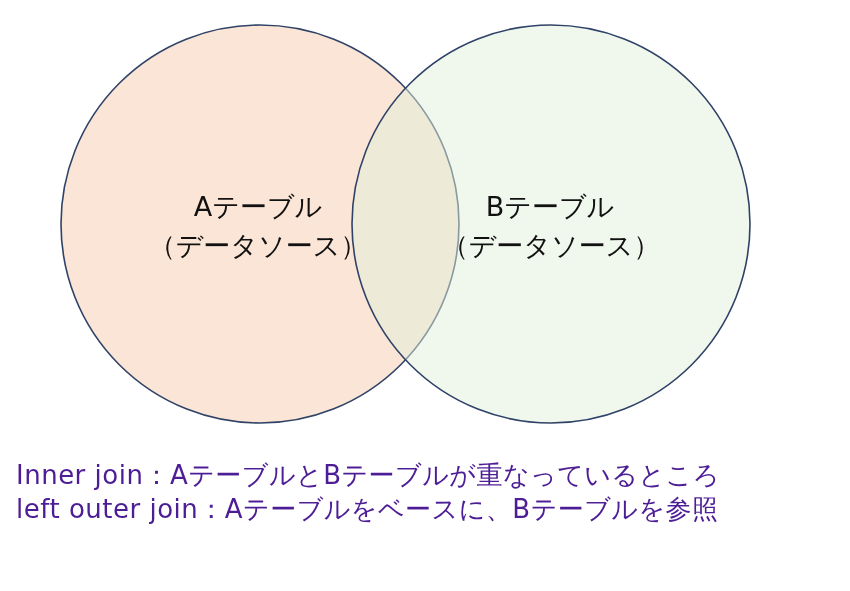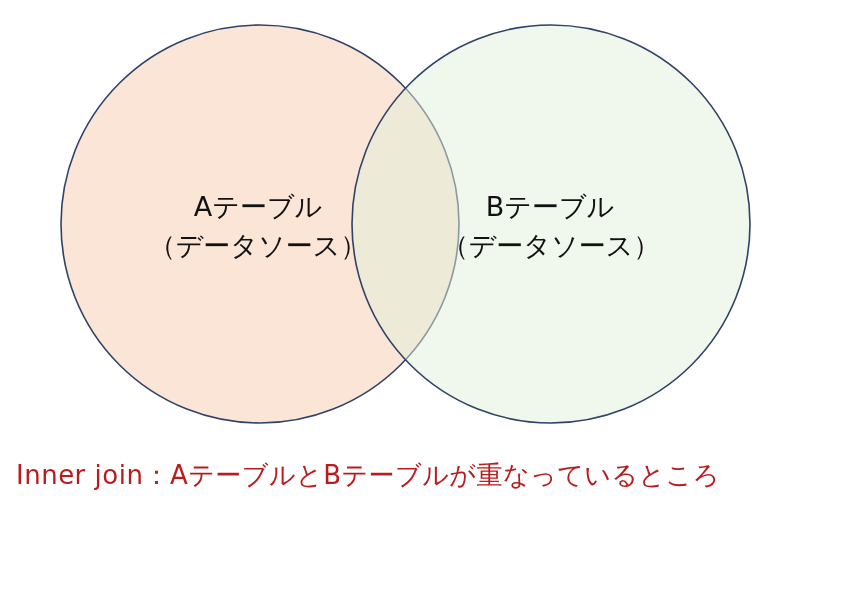--- a/index.html
+++ b/index.html
@@ -26,21 +26,21 @@
       font-family: "DejaVu Sans", "Liberation Sans", sans-serif;
       font-size: 27px;
       fill: #111111;
     }
     #legend {
       position: absolute;
       left: 16px;
       top: 458px;
       font-size: 26px;
       line-height: 34px;
-      color: #b91c1c;
+      color: #4c1d95;
       letter-spacing: 0.5px;
       white-space: nowrap;
     }
     .legend-line { display: block; }
   </style>
 </head>
 <body>
 
 <svg id="venn" width="850" height="440" viewBox="0 0 850 440" xmlns="http://www.w3.org/2000/svg">
 
@@ -52,13 +52,14 @@
 
   <g>
     <circle cx="551" cy="224" r="199" fill="rgba(226,240,217,0.5)" stroke="#2F4267" stroke-width="1.6"></circle>
     <text class="circle-label" x="550" y="216" text-anchor="middle">Bテーブル</text>
     <text class="circle-label" x="551" y="255" text-anchor="middle">（データソース）</text>
   </g>
 </svg>
 
 <div id="legend">
   <span class="legend-line"><span>Inner join</span><span>：</span><span>AテーブルとBテーブルが重なっているところ</span></span>
+  <span class="legend-line"><span>left outer join</span><span>：</span><span>Aテーブルをベースに、Bテーブルを参照</span></span>
 </div>
 
 </body></html>

